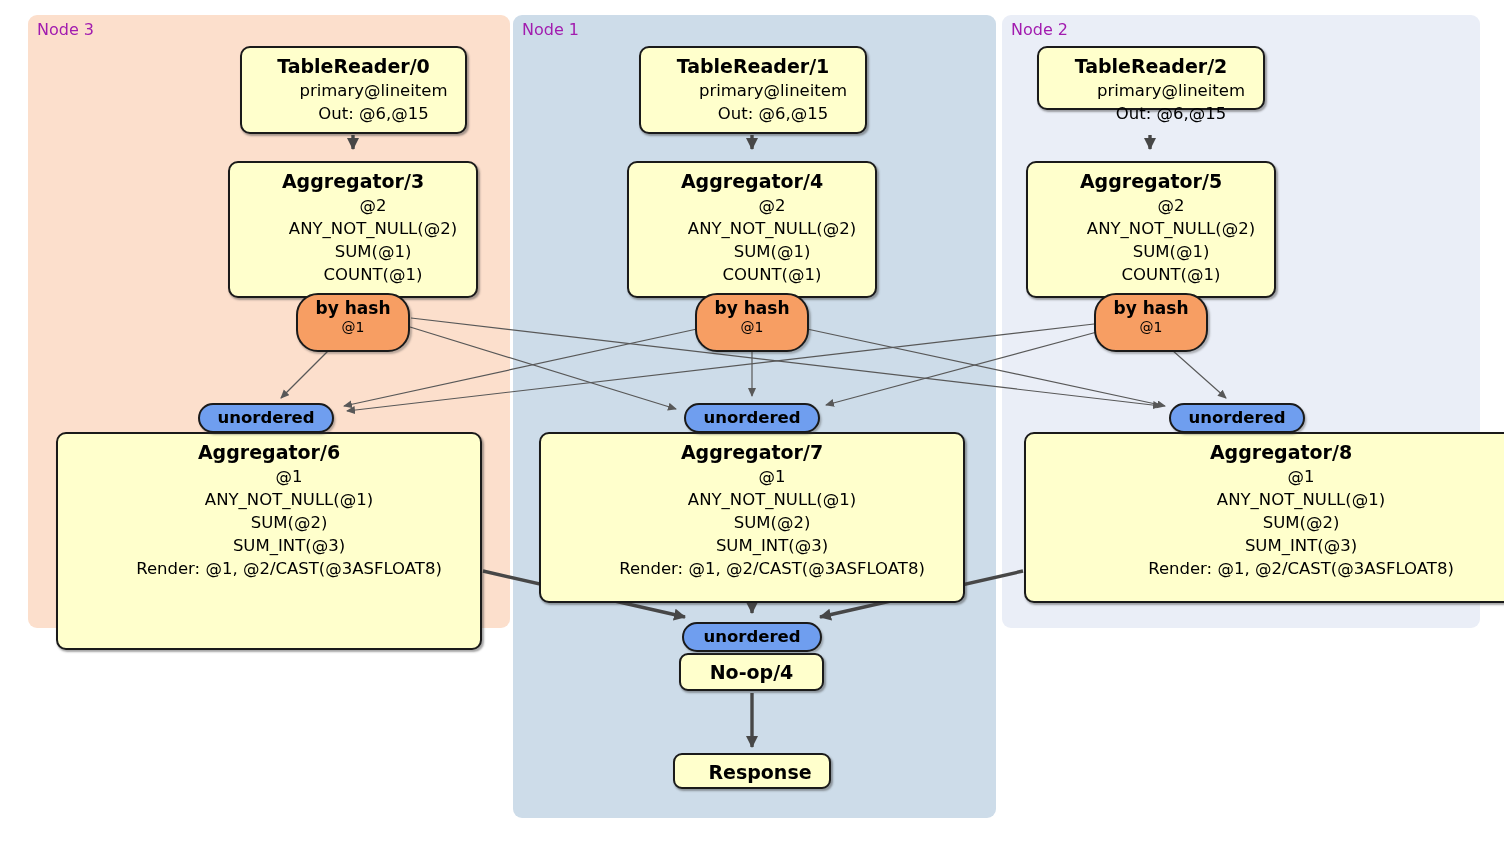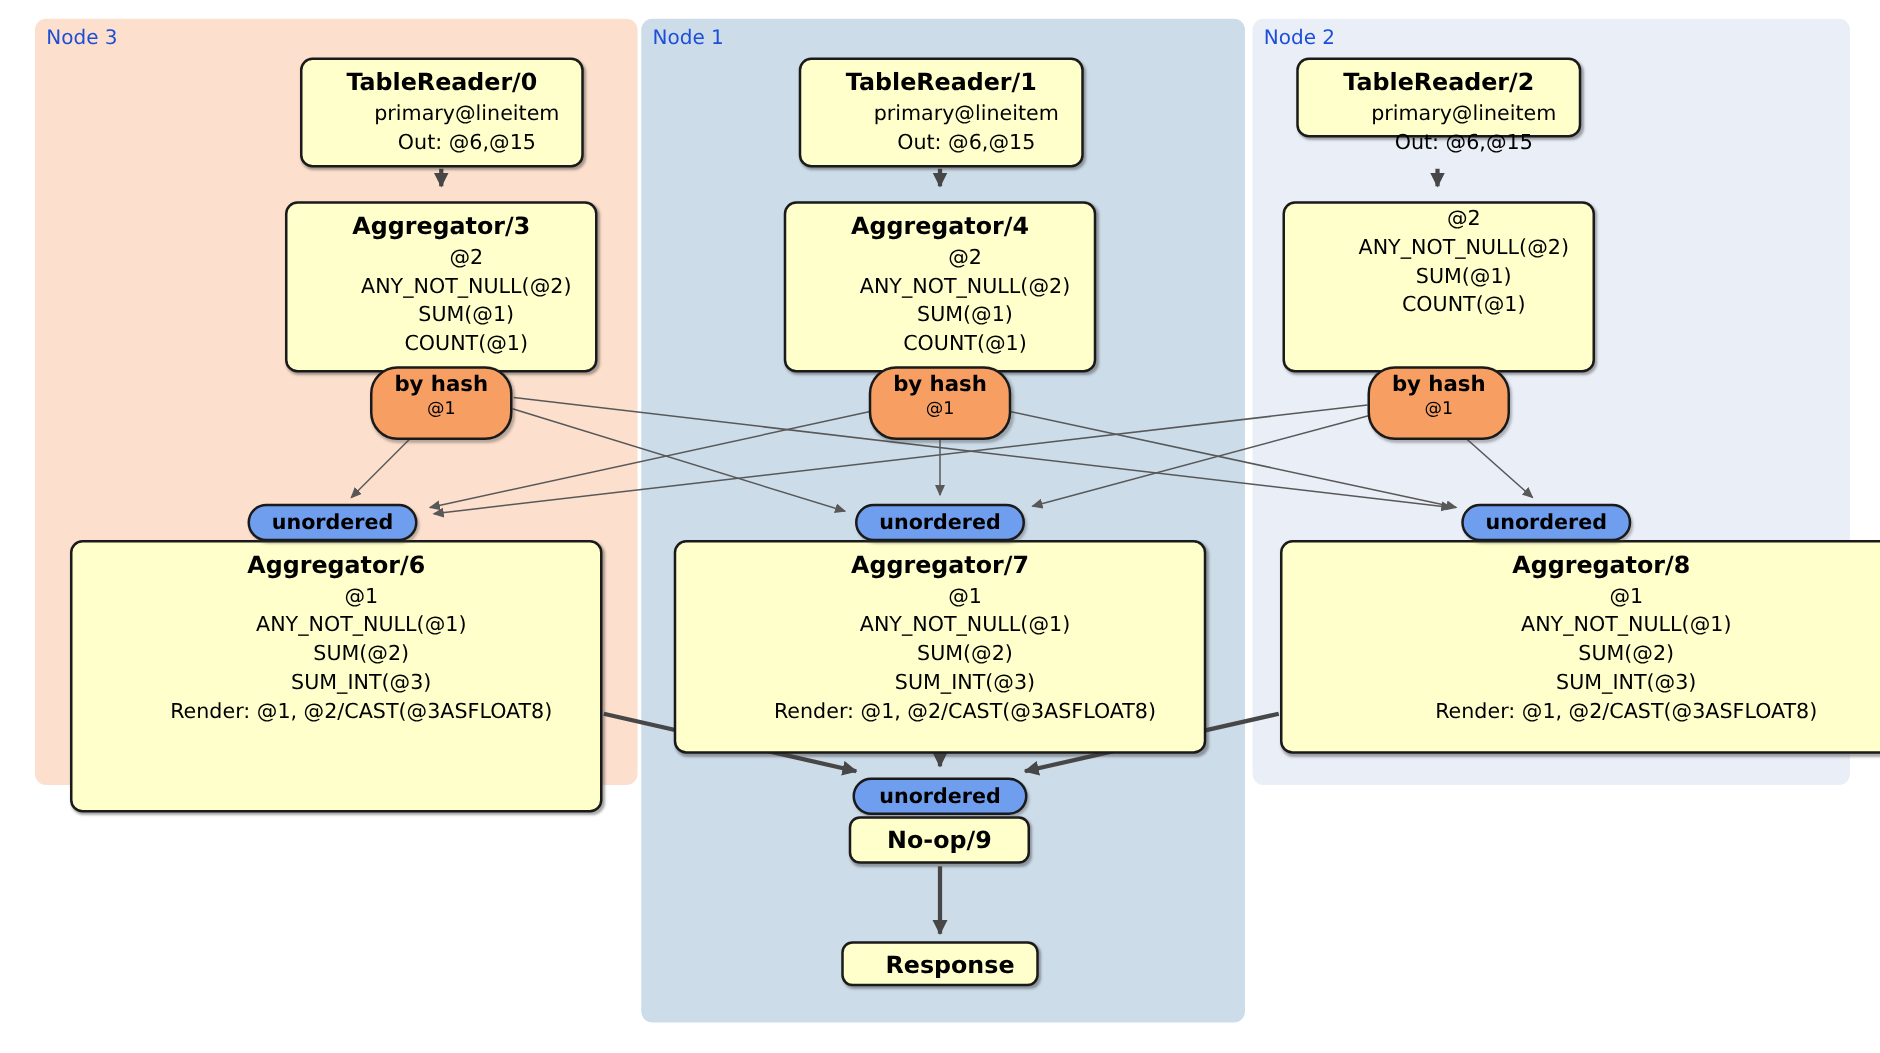--- a/index.html
+++ b/index.html
@@ -16,21 +16,21 @@
   html,body{margin:0;padding:0;background:#ffffff;}
   #stage{
     position:relative;width:1504px;height:842px;overflow:hidden;
     font-family:"DejaVu Sans","Liberation Sans",sans-serif;color:#000;
     background:#ffffff;
   }
   .panel{position:absolute;border-radius:9px;}
   #panel0{left:28px;top:15px;width:482px;height:613px;background:var(--node3-bg);}
   #panel1{left:513px;top:15px;width:483px;height:803px;background:var(--node1-bg);}
   #panel2{left:1002px;top:15px;width:478px;height:613px;background:var(--node2-bg);}
-  .panel-label{position:absolute;left:9px;top:5px;font-size:16px;color:#1d4ed8;}
+  .panel-label{position:absolute;left:9px;top:5px;font-size:16px;color:#a21caf;}
   #edges{position:absolute;left:0;top:0;z-index:2;}
   .box{
     position:absolute;z-index:3;background:var(--box-fill);
     border:2px solid var(--box-border);border-radius:10px;
     text-align:center;box-sizing:border-box;
     box-shadow:1.5px 2px 2px rgba(60,60,60,0.45);
   }
   .box .title{font-weight:bold;font-size:19px;line-height:26px;padding-top:5px;}
   .box .line{font-size:16.5px;line-height:23px;padding-left:40px;}
   .oval{
@@ -166,20 +166,21 @@
     <div class="line">SUM_INT(@3)</div>
     <div class="line">Render: @1, @2/CAST(@3ASFLOAT8)</div>
   </div>
 
   <div class="box" id="tr2">
     <div class="title">TableReader/2</div>
     <div class="line">primary@lineitem</div>
     <div class="line">Out: @6,@15</div>
   </div>
   <div class="box" id="agg5">
+    <div class="title">Aggregator/5</div>
     <div class="line">@2</div>
     <div class="line">ANY_NOT_NULL(@2)</div>
     <div class="line">SUM(@1)</div>
     <div class="line">COUNT(@1)</div>
   </div>
   <div class="oval router" id="hash2">
     <div class="title">by hash</div>
     <div class="detail">@1</div>
   </div>
   <div class="oval sync" id="sync2">unordered</div>
@@ -187,19 +188,19 @@
     <div class="title">Aggregator/8</div>
     <div class="line">@1</div>
     <div class="line">ANY_NOT_NULL(@1)</div>
     <div class="line">SUM(@2)</div>
     <div class="line">SUM_INT(@3)</div>
     <div class="line">Render: @1, @2/CAST(@3ASFLOAT8)</div>
   </div>
 
   <div class="oval sync" id="syncF">unordered</div>
   <div class="box small-box" id="noop">
-    <div class="title">No-op/9</div>
+    <div class="title">No-op/4</div>
   </div>
   <div class="box small-box" id="resp">
     <div class="title">Response</div>
   </div>
 
 </div>
 
 </body></html>

